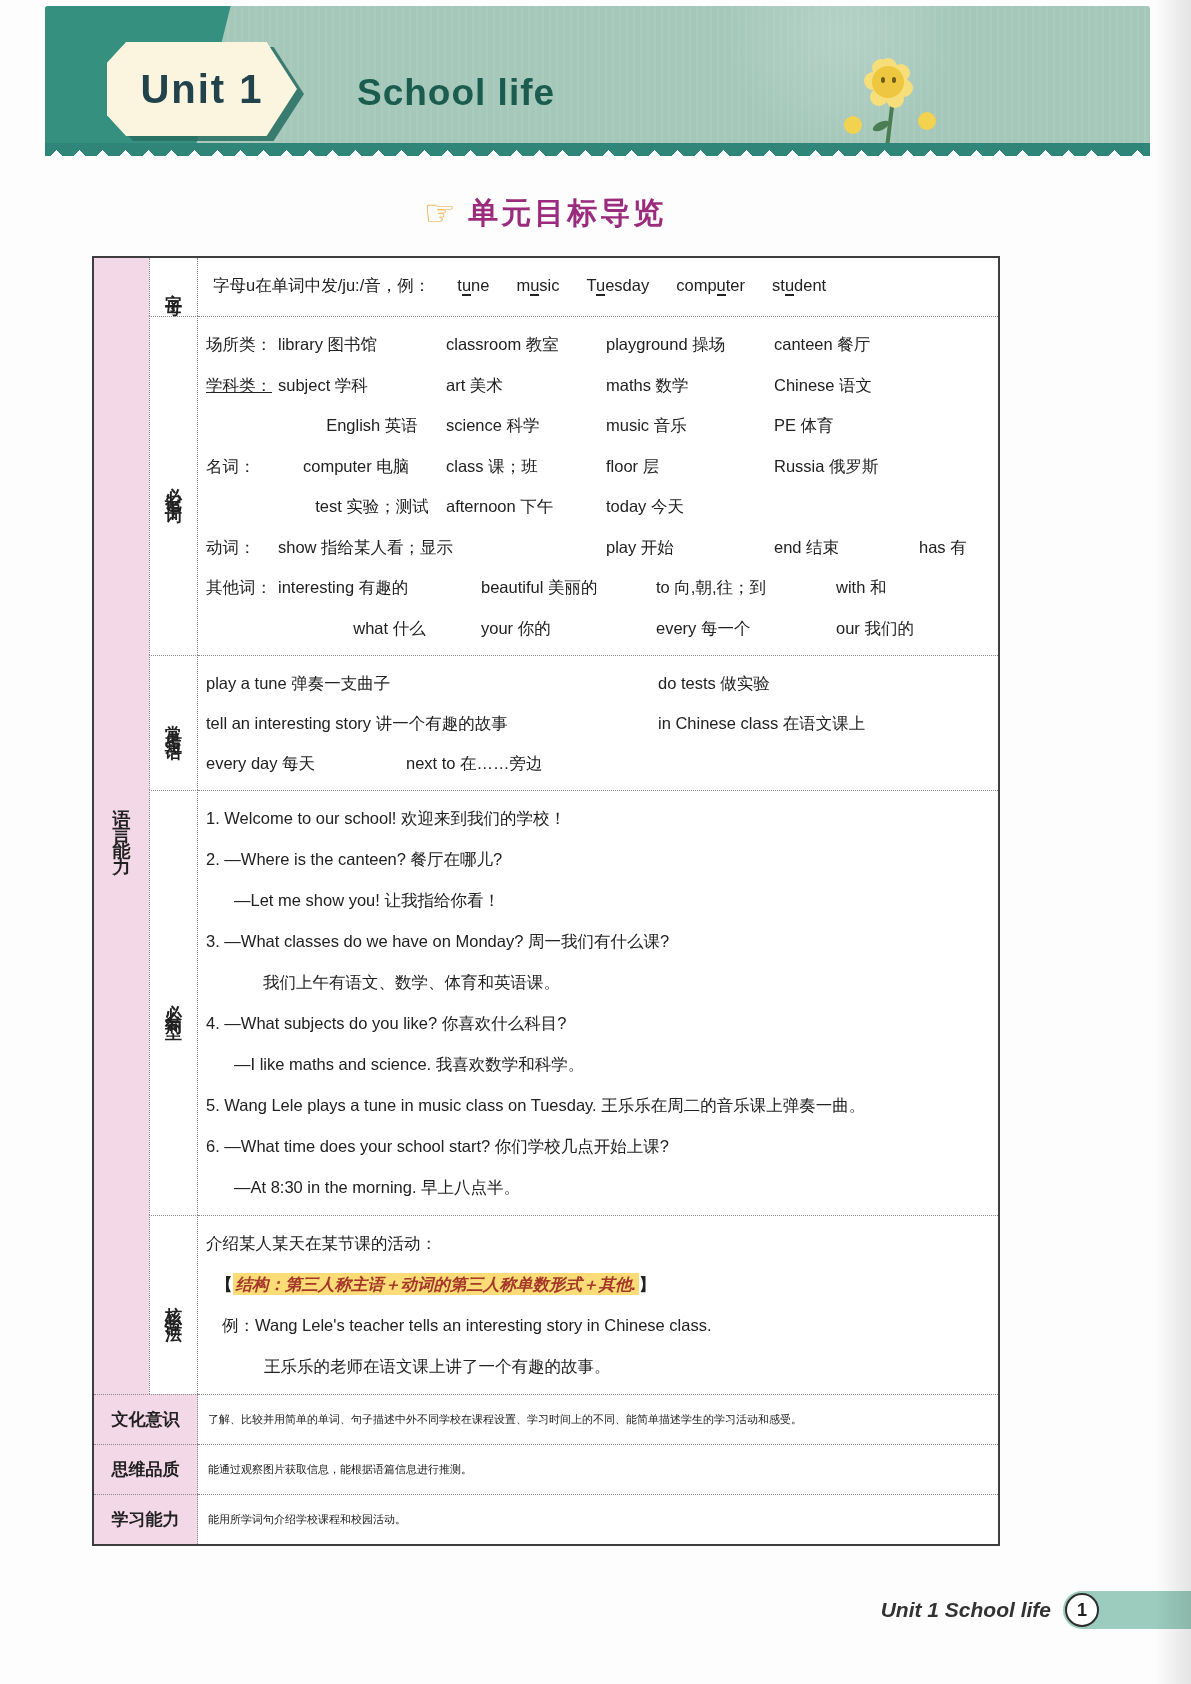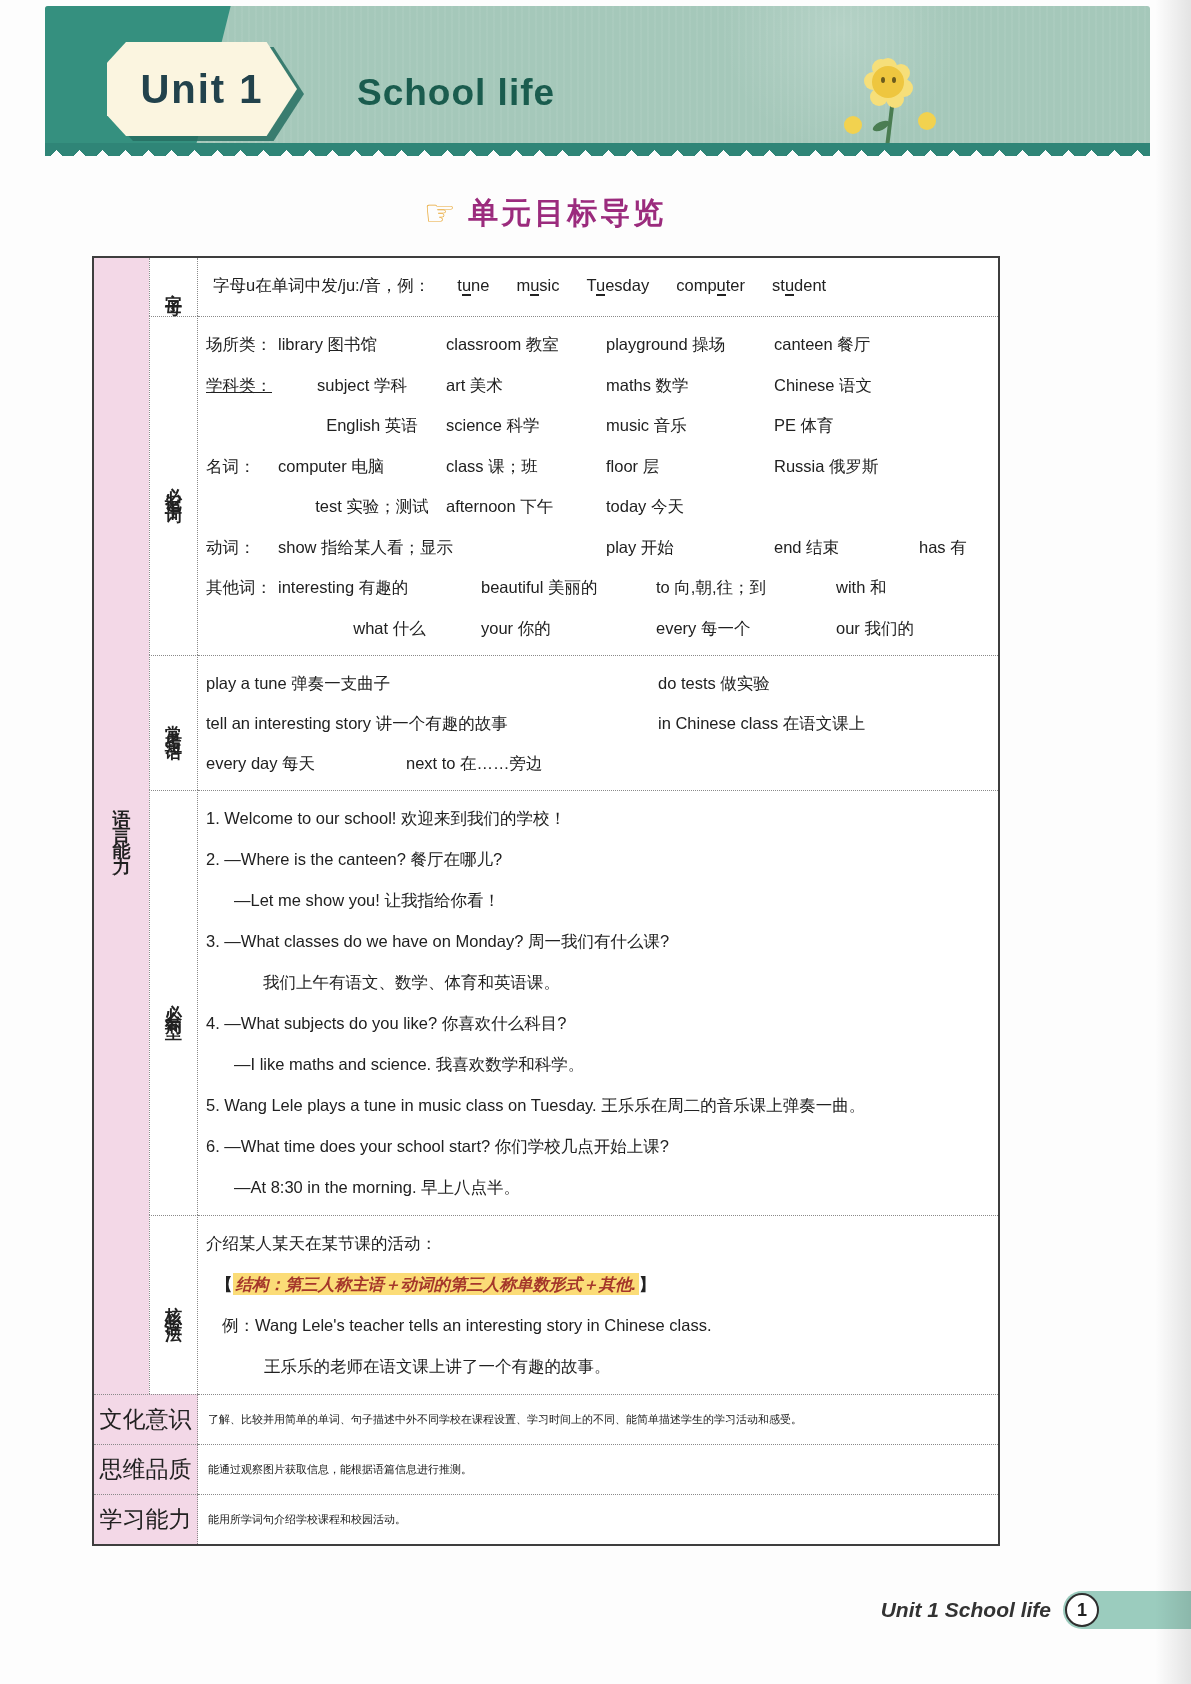--- a/index.html
+++ b/index.html
@@ -88,21 +88,21 @@
 
   
   .g-line{line-height:41px;}
   .g-1{padding-left:10px;} .g-2{padding-left:16px;} .g-3{padding-left:58px;}
   .bk{color:#222;font-weight:700;}
   .hl{background:var(--yellow);color:var(--red);font-weight:600;padding:2px 3px;font-style:italic;}
 
   
   .ab-label{grid-column:1/span 2;background:var(--pink);border-top:1px dotted var(--dot);
     border-right:1px dotted var(--dot);display:flex;align-items:center;justify-content:center;
-    font-weight:400;font-size:23px;}
+    font-weight:700;font-size:17px;}
   .ab-content{grid-column:3;border-top:1px dotted var(--dot);padding:6px 10px;line-height:37px;font-size:11px;}
 
   
   .footer{position:absolute;left:0;right:0;top:1588px;height:44px;
     display:flex;align-items:center;justify-content:flex-end;}
   .footer-text{font-style:italic;font-size:21px;color:#333;font-weight:600;margin-right:12px;}
   .page-pill{width:128px;height:38px;background:var(--footer-teal);border-radius:20px 0 0 20px;position:relative;}
   .page-circle{position:absolute;left:2px;top:2px;width:34px;height:34px;background:#fff;
     border:2px solid #2e2e2e;border-radius:50%;display:flex;align-items:center;justify-content:center;
     font-weight:700;font-size:18px;}
@@ -159,35 +159,35 @@
     <div class="sec-content gr2 bt" id="word-lines">
         <div class="wline wl-a">
           <span class="wlabel" style="grid-column: 1;">场所类：</span>
           <span class="witem" style="grid-column: 2;">library 图书馆</span>
           <span class="witem" style="grid-column: 3;">classroom 教室</span>
           <span class="witem" style="grid-column: 4;">playground 操场</span>
           <span class="witem" style="grid-column: 5;">canteen 餐厅</span>
         </div>
         <div class="wline wl-a">
           <span class="wlabel" style="grid-column: 1; text-decoration: underline;">学科类：</span>
-          <span class="witem" style="grid-column: 2; text-align: center;">subject 学科</span>
+          <span class="witem" style="grid-column: 2;">subject 学科</span>
           <span class="witem" style="grid-column: 3;">art 美术</span>
           <span class="witem" style="grid-column: 4;">maths 数学</span>
           <span class="witem" style="grid-column: 5;">Chinese 语文</span>
         </div>
         <div class="wline wl-a">
           <span class="wlabel" style="grid-column: 1;"></span>
           <span class="witem ind" style="grid-column: 2;">English 英语</span>
           <span class="witem" style="grid-column: 3;">science 科学</span>
           <span class="witem" style="grid-column: 4;">music 音乐</span>
           <span class="witem" style="grid-column: 5;">PE 体育</span>
         </div>
         <div class="wline wl-a">
           <span class="wlabel" style="grid-column: 1;">名词：</span>
-          <span class="witem" style="grid-column: 2;">computer 电脑</span>
+          <span class="witem" style="grid-column: 2; margin-left: 25px;">computer 电脑</span>
           <span class="witem" style="grid-column: 3;">class 课；班</span>
           <span class="witem" style="grid-column: 4;">floor 层</span>
           <span class="witem" style="grid-column: 5;">Russia 俄罗斯</span>
         </div>
         <div class="wline wl-a">
           <span class="wlabel" style="grid-column: 1;"></span>
           <span class="witem ind" style="grid-column: 2;">test 实验；测试</span>
           <span class="witem" style="grid-column: 3;">afternoon 下午</span>
           <span class="witem" style="grid-column: 4;">today 今天</span>
         </div>

